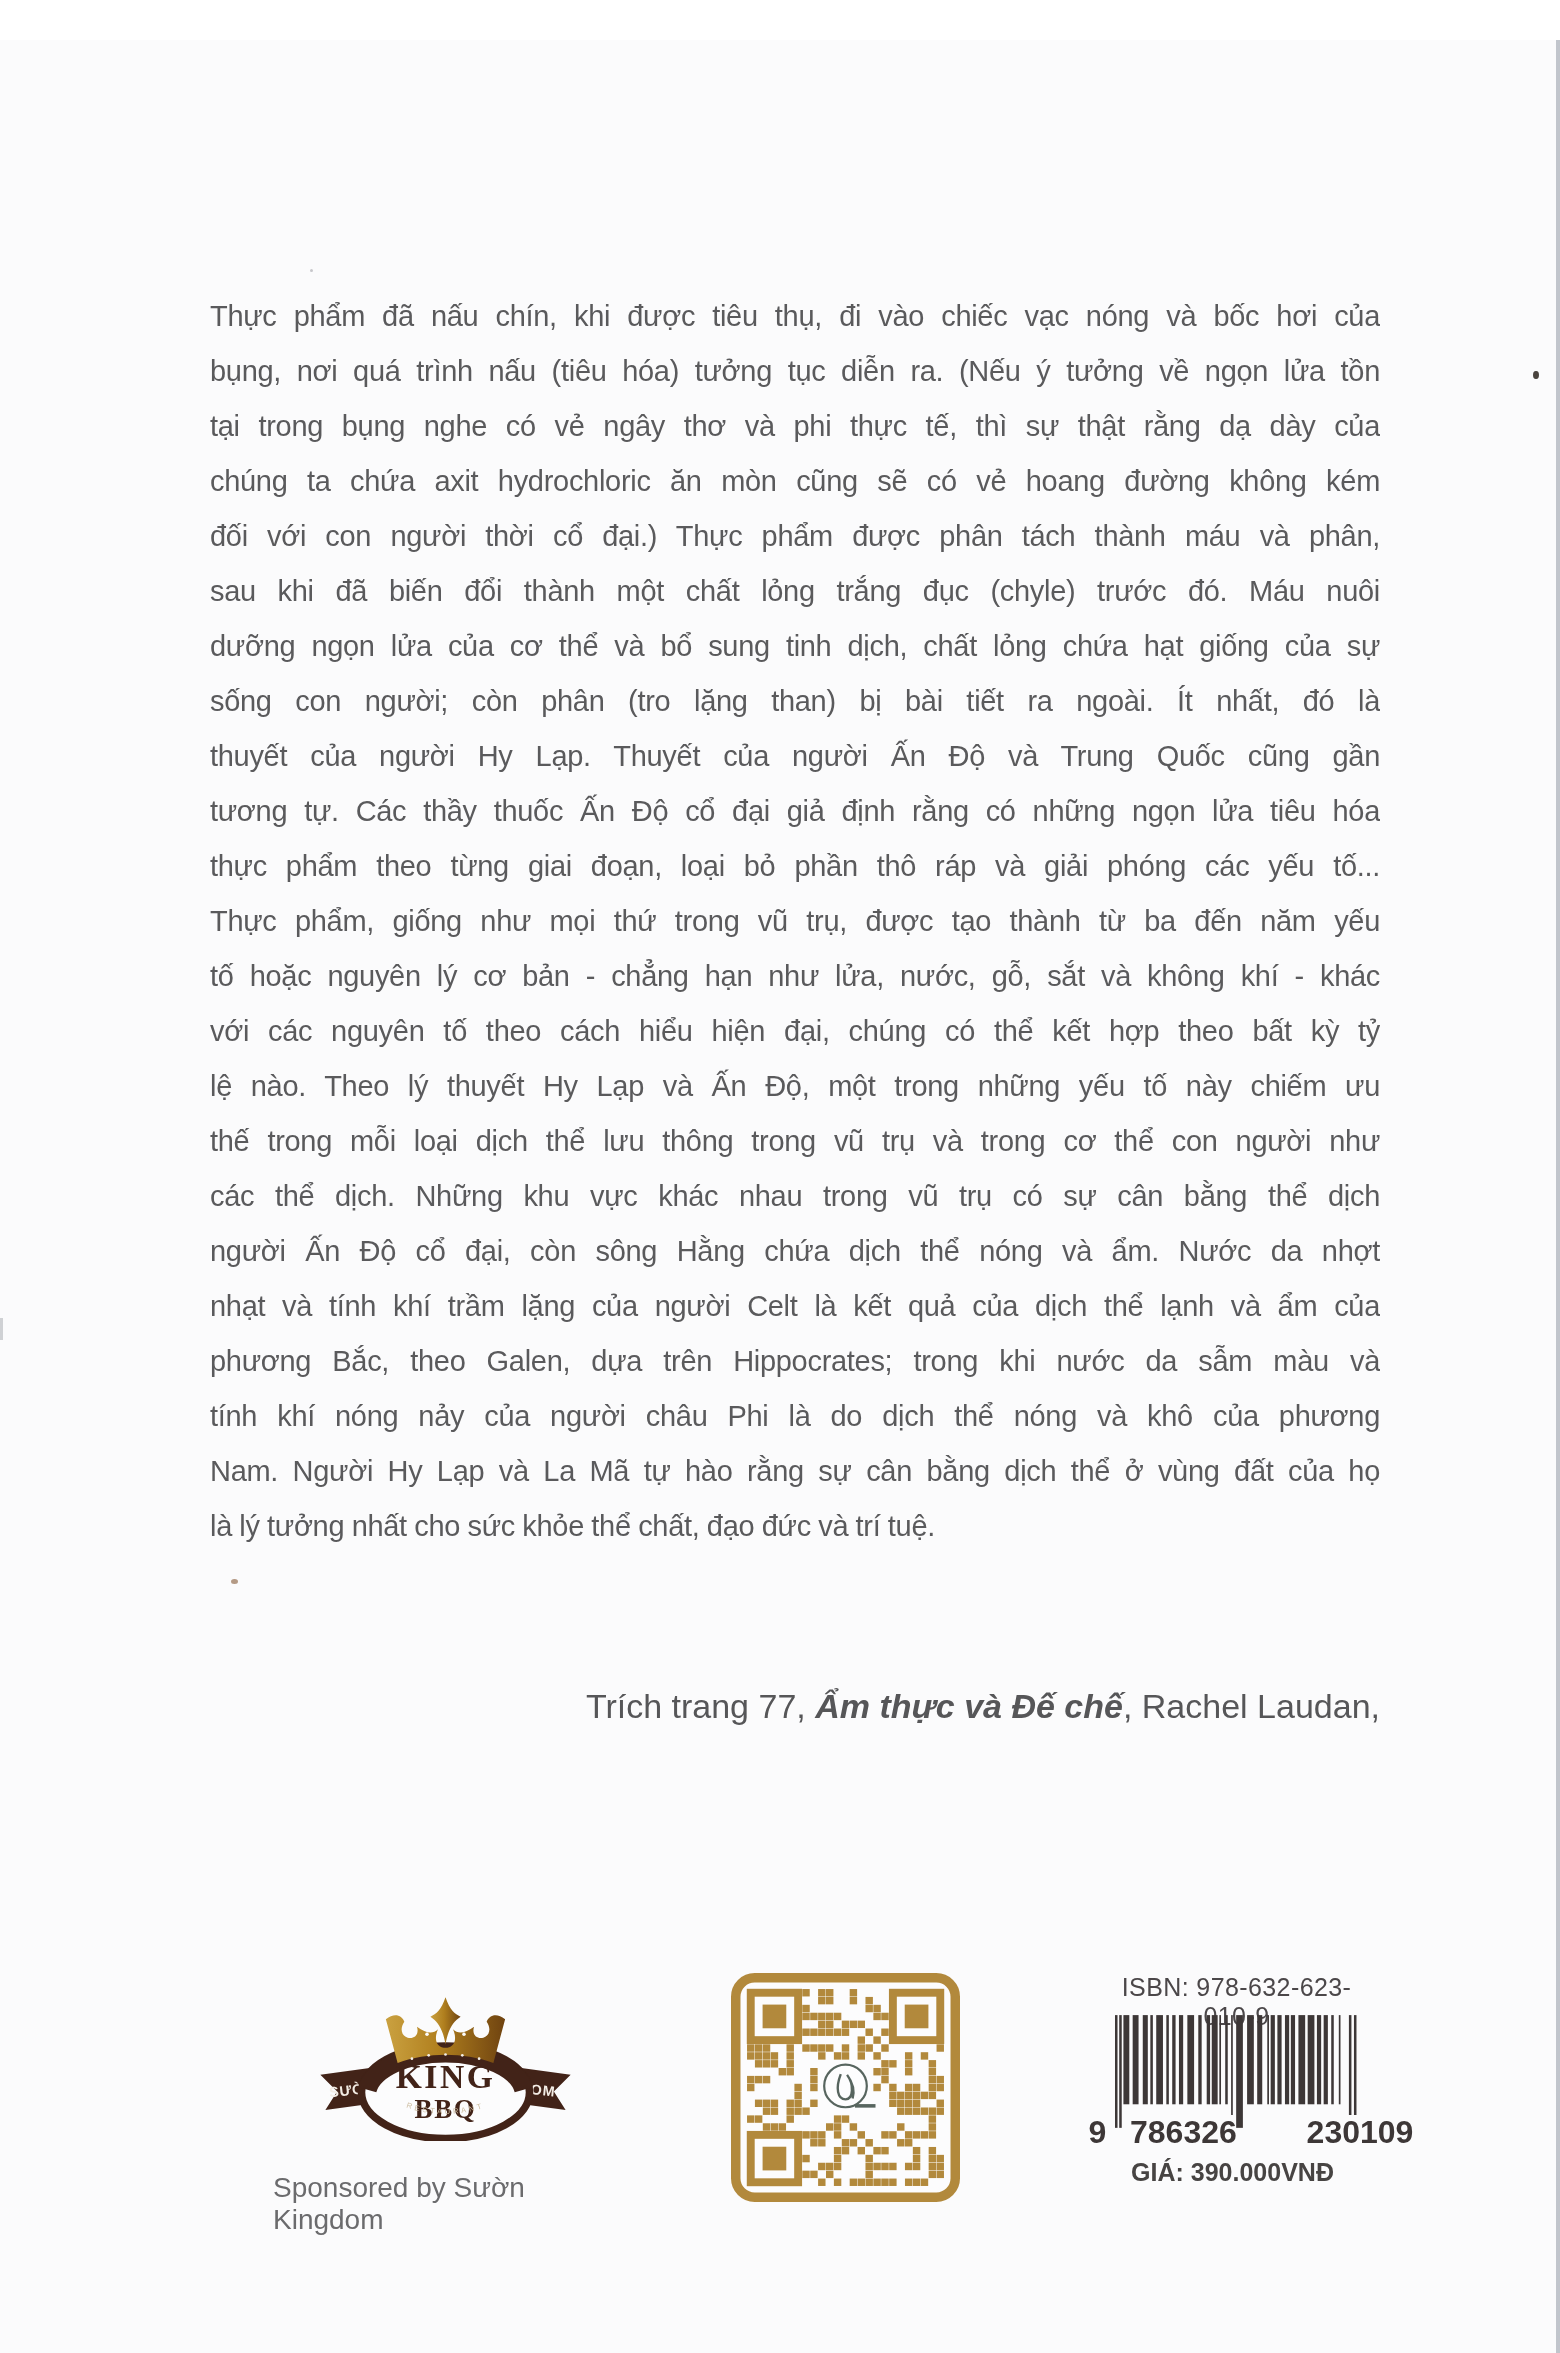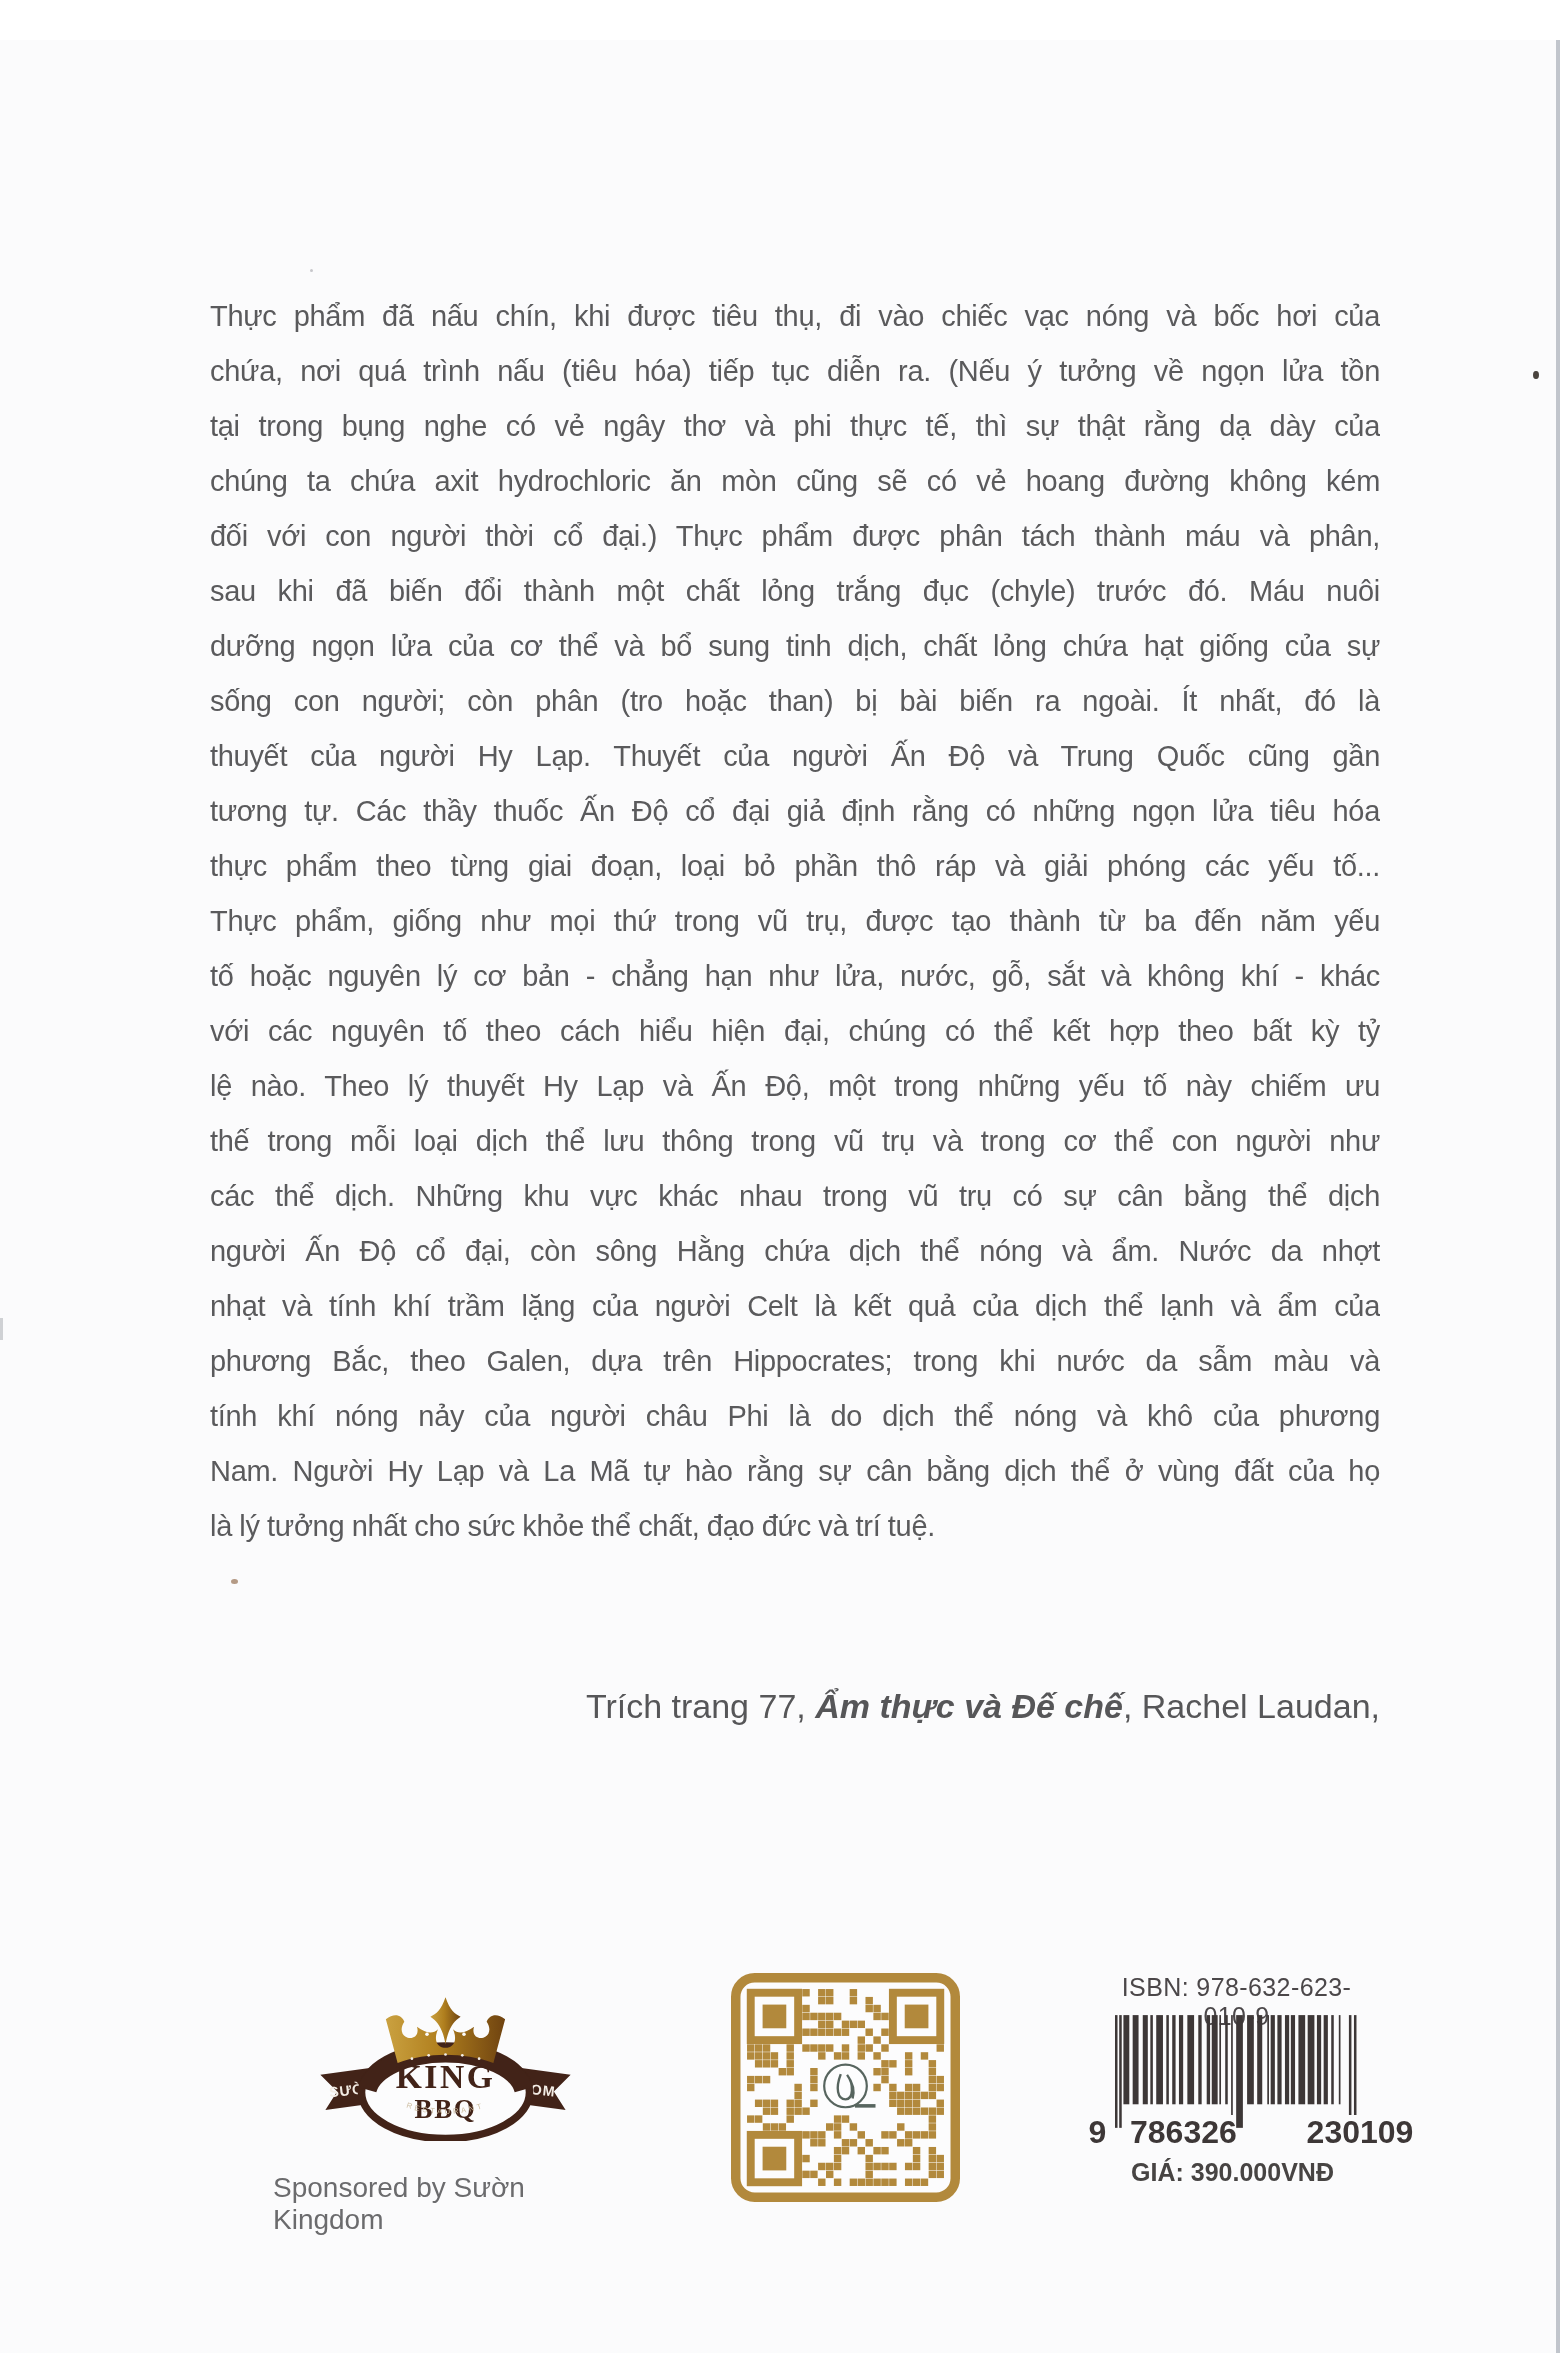--- a/index.html
+++ b/index.html
@@ -67,27 +67,27 @@
   <div class="edge-right"></div>
   <div class="edge-bottom2"></div>
   <div class="edge-bottom"></div>
   <div class="speck" style="left:1533px;top:331px;width:5.9px;height:8.4px;background:#4a443e;"></div>
   <div class="speck" style="left:231px;top:1539px;width:6.7px;height:5px;background:#967052;opacity:.7;"></div>
   <div class="speck" style="left:310px;top:229px;width:3.4px;height:3.4px;background:#c7c7cb;"></div>
   <div class="speck" style="left:0;top:1278px;width:2.5px;height:22px;background:#cfd1d4;border-radius:0;"></div>
 
   <div class="quote">
       <div class="qline">Thực phẩm đã nấu chín, khi được tiêu thụ, đi vào chiếc vạc nóng và bốc hơi của</div>
-      <div class="qline">chứa, nơi quá trình nấu (tiêu hóa) tiếp tục diễn ra. (Nếu ý tưởng về ngọn lửa tồn</div>
+      <div class="qline">bụng, nơi quá trình nấu (tiêu hóa) tưởng tục diễn ra. (Nếu ý tưởng về ngọn lửa tồn</div>
       <div class="qline">tại trong bụng nghe có vẻ ngây thơ và phi thực tế, thì sự thật rằng dạ dày của</div>
       <div class="qline">chúng ta chứa axit hydrochloric ăn mòn cũng sẽ có vẻ hoang đường không kém</div>
       <div class="qline">đối với con người thời cổ đại.) Thực phẩm được phân tách thành máu và phân,</div>
       <div class="qline">sau khi đã biến đổi thành một chất lỏng trắng đục (chyle) trước đó. Máu nuôi</div>
       <div class="qline">dưỡng ngọn lửa của cơ thể và bổ sung tinh dịch, chất lỏng chứa hạt giống của sự</div>
-      <div class="qline">sống con người; còn phân (tro hoặc than) bị bài biến ra ngoài. Ít nhất, đó là</div>
+      <div class="qline">sống con người; còn phân (tro lặng than) bị bài tiết ra ngoài. Ít nhất, đó là</div>
       <div class="qline">thuyết của người Hy Lạp. Thuyết của người Ấn Độ và Trung Quốc cũng gần</div>
       <div class="qline">tương tự. Các thầy thuốc Ấn Độ cổ đại giả định rằng có những ngọn lửa tiêu hóa</div>
       <div class="qline">thực phẩm theo từng giai đoạn, loại bỏ phần thô ráp và giải phóng các yếu tố...</div>
       <div class="qline">Thực phẩm, giống như mọi thứ trong vũ trụ, được tạo thành từ ba đến năm yếu</div>
       <div class="qline">tố hoặc nguyên lý cơ bản - chẳng hạn như lửa, nước, gỗ, sắt và không khí - khác</div>
       <div class="qline">với các nguyên tố theo cách hiểu hiện đại, chúng có thể kết hợp theo bất kỳ tỷ</div>
       <div class="qline">lệ nào. Theo lý thuyết Hy Lạp và Ấn Độ, một trong những yếu tố này chiếm ưu</div>
       <div class="qline">thế trong mỗi loại dịch thể lưu thông trong vũ trụ và trong cơ thể con người như</div>
       <div class="qline">các thể dịch. Những khu vực khác nhau trong vũ trụ có sự cân bằng thể dịch</div>
       <div class="qline">người Ấn Độ cổ đại, còn sông Hằng chứa dịch thể nóng và ẩm. Nước da nhợt</div>

